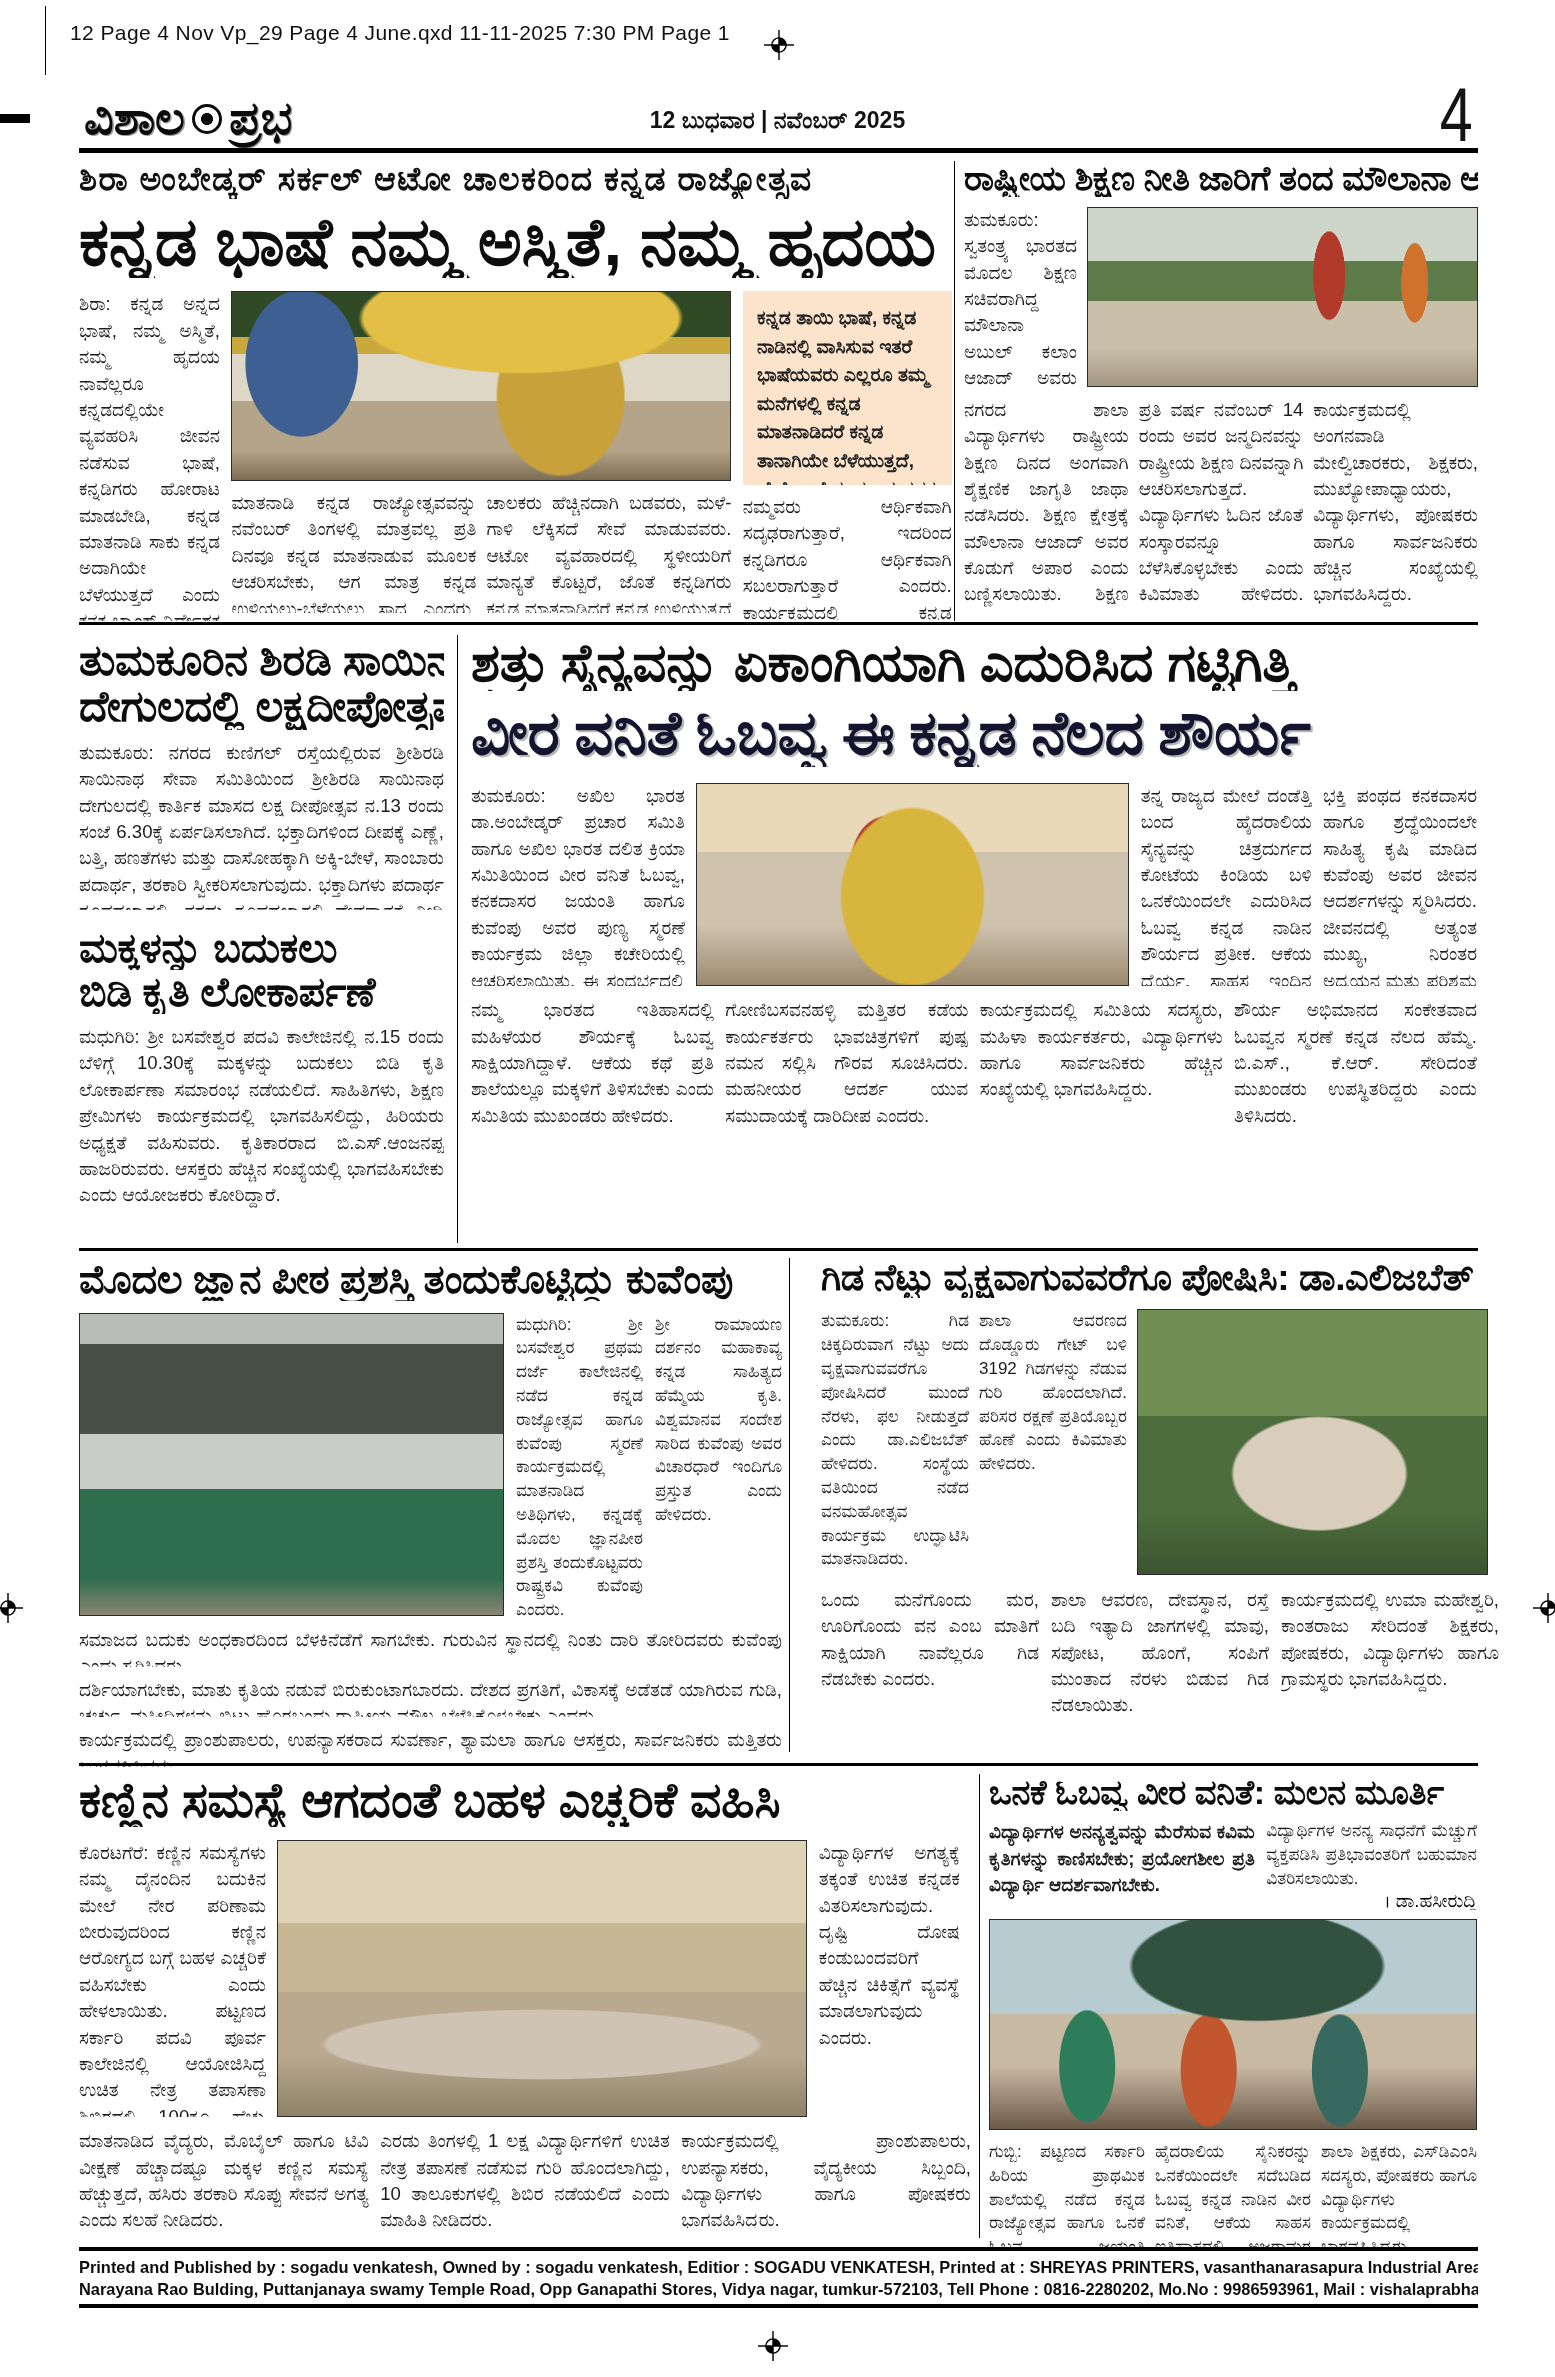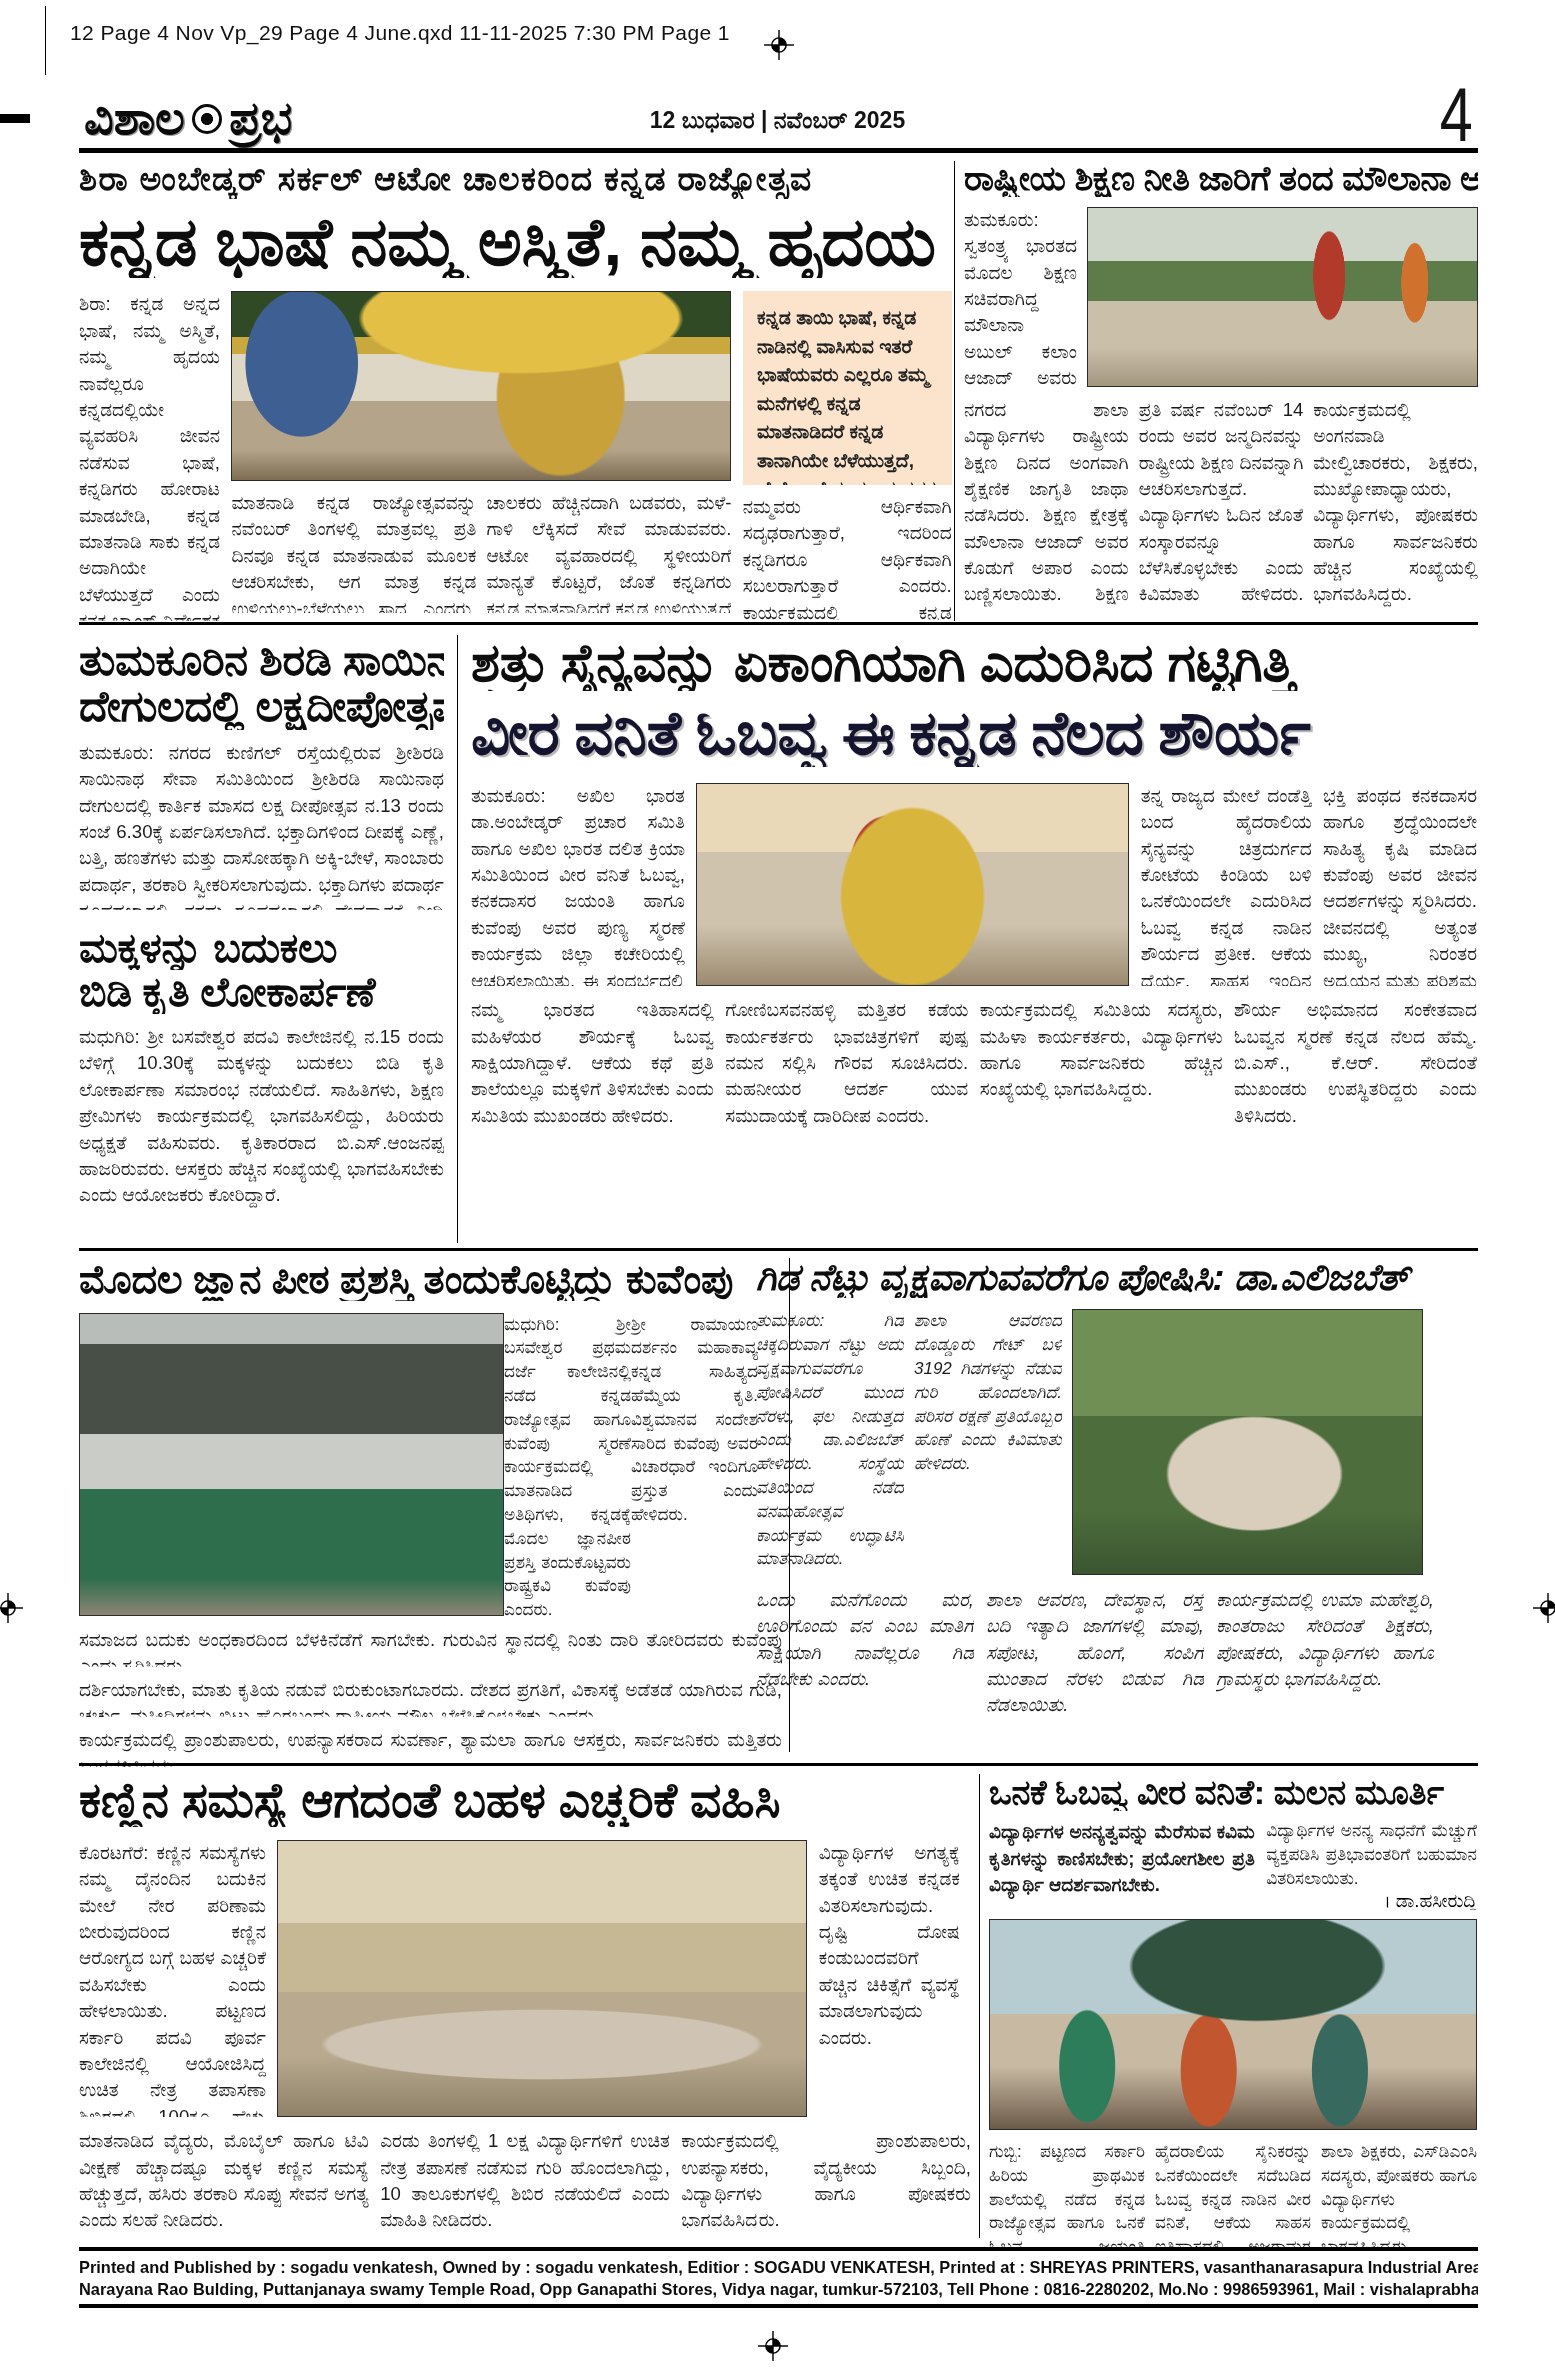--- a/index.html
+++ b/index.html
@@ -169,33 +169,33 @@
       <div class="col txt" style="flex:1;height:237px;">ಕಾರ್ಯಕ್ರಮದಲ್ಲಿ ಸಮಿತಿಯ ಸದಸ್ಯರು, ಮಹಿಳಾ ಕಾರ್ಯಕರ್ತರು, ವಿದ್ಯಾರ್ಥಿಗಳು ಹಾಗೂ ಸಾರ್ವಜನಿಕರು ಹೆಚ್ಚಿನ ಸಂಖ್ಯೆಯಲ್ಲಿ ಭಾಗವಹಿಸಿದ್ದರು.</div>
       <div class="col txt" style="flex:1;height:237px;">ಶೌರ್ಯ ಅಭಿಮಾನದ ಸಂಕೇತವಾದ ಓಬವ್ವನ ಸ್ಮರಣೆ ಕನ್ನಡ ನೆಲದ ಹೆಮ್ಮೆ. ಬಿ.ಎಸ್., ಕೆ.ಆರ್. ಸೇರಿದಂತೆ ಮುಖಂಡರು ಉಪಸ್ಥಿತರಿದ್ದರು ಎಂದು ತಿಳಿಸಿದರು.</div>
     </div>
   </div>
 
   <div class="hrule" style="left:79px;top:1248px;width:1399px;height:2.9px;"></div>
   <div class="vrule" style="left:789px;top:1258px;height:494px;"></div>
 
   <div class="abs" style="left:79px;top:1258px;width:703px;height:494px;">
     <div class="hl" style="font-size:40px;">ಮೊದಲ ಜ್ಞಾನ ಪೀಠ ಪ್ರಶಸ್ತಿ ತಂದುಕೊಟ್ಟಿದ್ದು ಕುವೆಂಪು</div>
-    <div class="row" style="margin-top:11.4px;gap:0;height:303px;">
+    <div class="row" style="margin-top:11.4px;gap:12px;height:303px;">
       <div class="photo photo-c1" style="width:425px;height:303px;"></div>
       <div class="col txt txt-sm" style="width:127px;height:303px;">ಮಧುಗಿರಿ: ಶ್ರೀ ಬಸವೇಶ್ವರ ಪ್ರಥಮ ದರ್ಜೆ ಕಾಲೇಜಿನಲ್ಲಿ ನಡೆದ ಕನ್ನಡ ರಾಜ್ಯೋತ್ಸವ ಹಾಗೂ ಕುವೆಂಪು ಸ್ಮರಣೆ ಕಾರ್ಯಕ್ರಮದಲ್ಲಿ ಮಾತನಾಡಿದ ಅತಿಥಿಗಳು, ಕನ್ನಡಕ್ಕೆ ಮೊದಲ ಜ್ಞಾನಪೀಠ ಪ್ರಶಸ್ತಿ ತಂದುಕೊಟ್ಟವರು ರಾಷ್ಟ್ರಕವಿ ಕುವೆಂಪು ಎಂದರು.</div>
       <div class="col txt txt-sm" style="width:127px;height:303px;">ಶ್ರೀ ರಾಮಾಯಣ ದರ್ಶನಂ ಮಹಾಕಾವ್ಯ ಕನ್ನಡ ಸಾಹಿತ್ಯದ ಹೆಮ್ಮೆಯ ಕೃತಿ. ವಿಶ್ವಮಾನವ ಸಂದೇಶ ಸಾರಿದ ಕುವೆಂಪು ಅವರ ವಿಚಾರಧಾರೆ ಇಂದಿಗೂ ಪ್ರಸ್ತುತ ಎಂದು ಹೇಳಿದರು.</div>
     </div>
     <div class="row" style="margin-top:11.4px;gap:10px;height:140px;flex-direction:column;">
       <div class="col txt" style="flex:1;height:140px;">ಸಮಾಜದ ಬದುಕು ಅಂಧಕಾರದಿಂದ ಬೆಳಕಿನೆಡೆಗೆ ಸಾಗಬೇಕು. ಗುರುವಿನ ಸ್ಥಾನದಲ್ಲಿ ನಿಂತು ದಾರಿ ತೋರಿದವರು ಕುವೆಂಪು ಎಂದು ಸ್ಮರಿಸಿದರು.</div>
       <div class="col txt" style="flex:1;height:140px;">ದರ್ಶಿಯಾಗಬೇಕು, ಮಾತು ಕೃತಿಯ ನಡುವೆ ಬಿರುಕುಂಟಾಗಬಾರದು. ದೇಶದ ಪ್ರಗತಿಗೆ, ವಿಕಾಸಕ್ಕೆ ಅಡೆತಡೆ ಯಾಗಿರುವ ಗುಡಿ, ಚರ್ಚು, ಮಸೀದಿಗಳನ್ನು ಬಿಟ್ಟು ಹೊರಬಂದು ರಾಷ್ಟ್ರೀಯ ಮೌಲ್ಯ ಬೆಳೆಸಿಕೊಳ್ಳಬೇಕು ಎಂದರು.</div>
       <div class="col txt" style="flex:1;height:140px;">ಕಾರ್ಯಕ್ರಮದಲ್ಲಿ ಪ್ರಾಂಶುಪಾಲರು, ಉಪನ್ಯಾಸಕರಾದ ಸುವರ್ಣಾ, ಶ್ಯಾಮಲಾ ಹಾಗೂ ಆಸಕ್ತರು, ಸಾರ್ವಜನಿಕರು ಮತ್ತಿತರು ಭಾಗವಹಿಸಿದ್ದರು.</div>
     </div>
   </div>
 
-  <div class="abs" style="left:756px;top:1258px;width:678px;height:494px;font-style:italic;">
+  <div class="abs" style="left:821px;top:1258px;width:678px;height:494px;">
     <div class="hl" style="font-size:37px;">ಗಿಡ ನೆಟ್ಟು ವೃಕ್ಷವಾಗುವವರೆಗೂ ಪೋಷಿಸಿ: ಡಾ.ಎಲಿಜಬೆತ್</div>
     <div class="row" style="margin-top:11.4px;gap:10px;height:266px;">
       <div class="col txt txt-sm" style="width:148px;height:266px;">ತುಮಕೂರು: ಗಿಡ ಚಿಕ್ಕದಿರುವಾಗ ನೆಟ್ಟು ಅದು ವೃಕ್ಷವಾಗುವವರೆಗೂ ಪೋಷಿಸಿದರೆ ಮುಂದೆ ನೆರಳು, ಫಲ ನೀಡುತ್ತದೆ ಎಂದು ಡಾ.ಎಲಿಜಬೆತ್ ಹೇಳಿದರು. ಸಂಸ್ಥೆಯ ವತಿಯಿಂದ ನಡೆದ ವನಮಹೋತ್ಸವ ಕಾರ್ಯಕ್ರಮ ಉದ್ಘಾಟಿಸಿ ಮಾತನಾಡಿದರು.</div>
       <div class="col txt txt-sm" style="width:148px;height:266px;">ಶಾಲಾ ಆವರಣದ ದೊಡ್ಡೂರು ಗೇಟ್ ಬಳಿ 3192 ಗಿಡಗಳನ್ನು ನೆಡುವ ಗುರಿ ಹೊಂದಲಾಗಿದೆ. ಪರಿಸರ ರಕ್ಷಣೆ ಪ್ರತಿಯೊಬ್ಬರ ಹೊಣೆ ಎಂದು ಕಿವಿಮಾತು ಹೇಳಿದರು.</div>
       <div class="photo photo-c2" style="width:351px;height:266px;"></div>
     </div>
     <div class="row" style="margin-top:11.4px;gap:12px;height:170px;">
       <div class="col txt" style="flex:1;height:170px;">ಒಂದು ಮನೆಗೊಂದು ಮರ, ಊರಿಗೊಂದು ವನ ಎಂಬ ಮಾತಿಗೆ ಸಾಕ್ಷಿಯಾಗಿ ನಾವೆಲ್ಲರೂ ಗಿಡ ನೆಡಬೇಕು ಎಂದರು.</div>
       <div class="col txt" style="flex:1;height:170px;">ಶಾಲಾ ಆವರಣ, ದೇವಸ್ಥಾನ, ರಸ್ತೆ ಬದಿ ಇತ್ಯಾದಿ ಜಾಗಗಳಲ್ಲಿ ಮಾವು, ಸಪೋಟ, ಹೊಂಗೆ, ಸಂಪಿಗೆ ಮುಂತಾದ ನೆರಳು ಬಿಡುವ ಗಿಡ ನೆಡಲಾಯಿತು.</div>
       <div class="col txt" style="flex:1;height:170px;">ಕಾರ್ಯಕ್ರಮದಲ್ಲಿ ಉಮಾ ಮಹೇಶ್ವರಿ, ಕಾಂತರಾಜು ಸೇರಿದಂತೆ ಶಿಕ್ಷಕರು, ಪೋಷಕರು, ವಿದ್ಯಾರ್ಥಿಗಳು ಹಾಗೂ ಗ್ರಾಮಸ್ಥರು ಭಾಗವಹಿಸಿದ್ದರು.</div>

